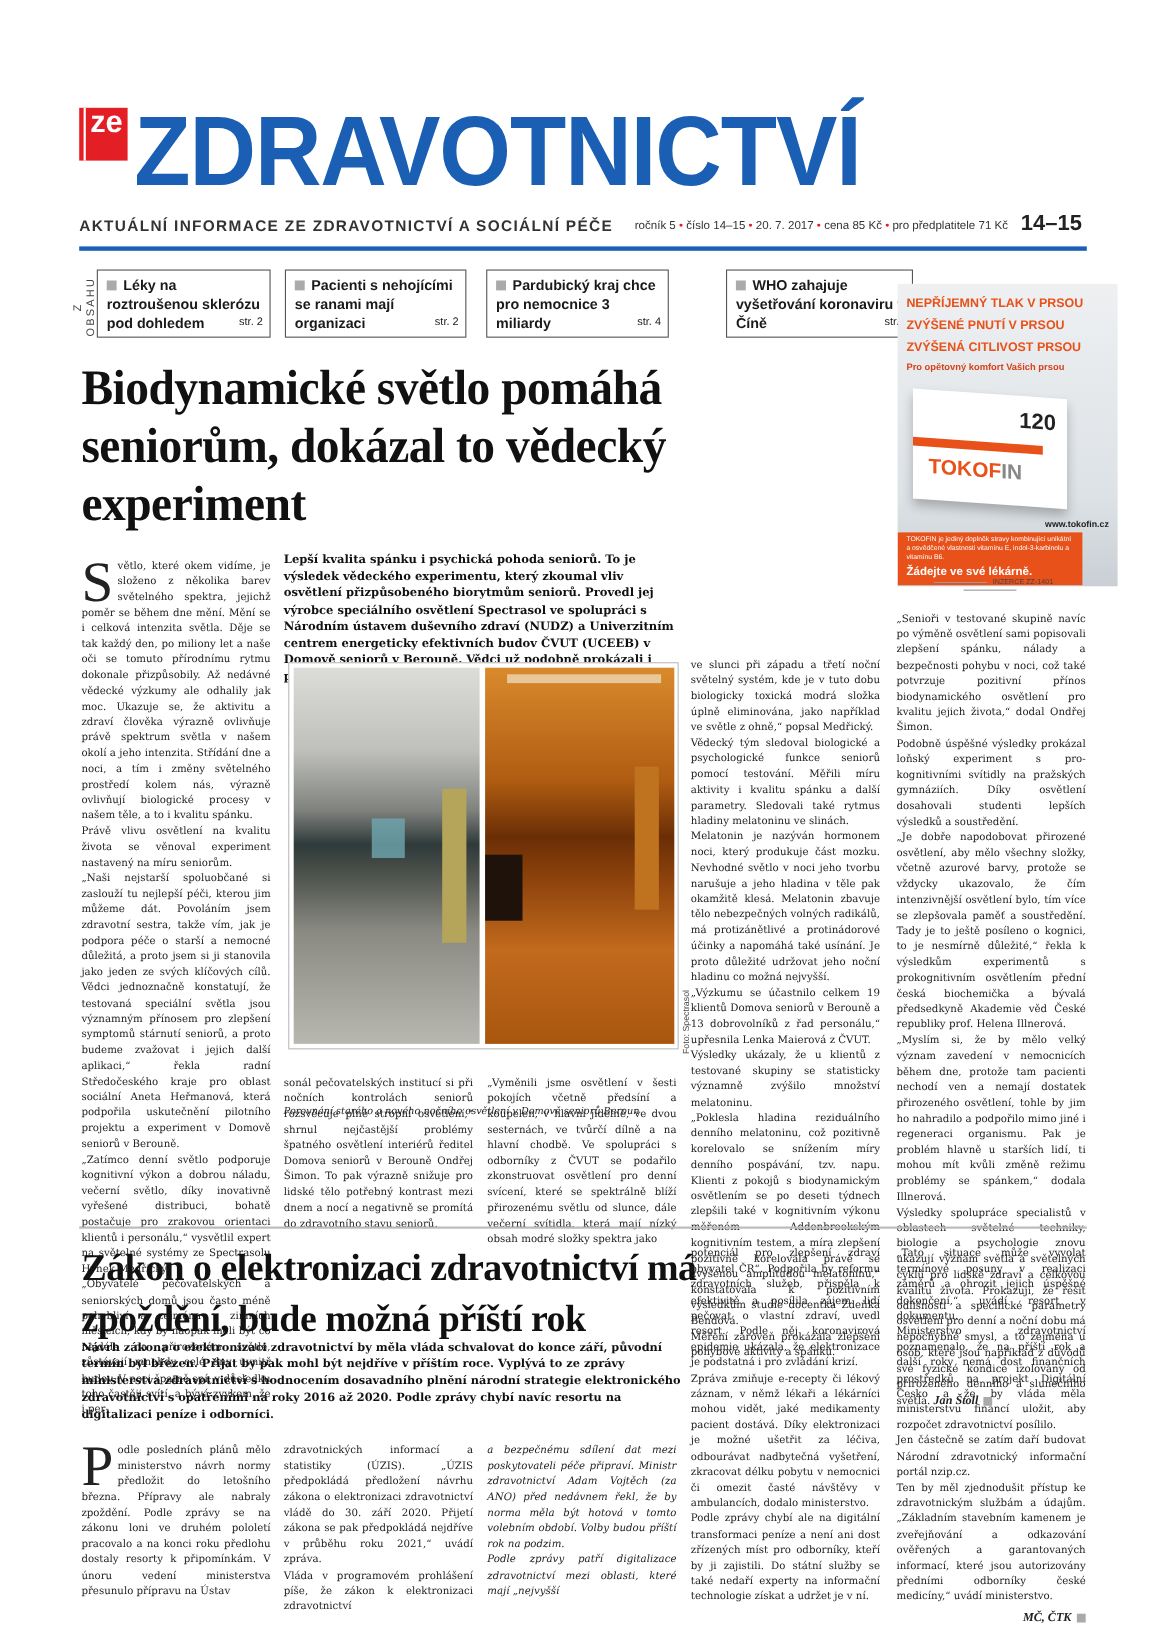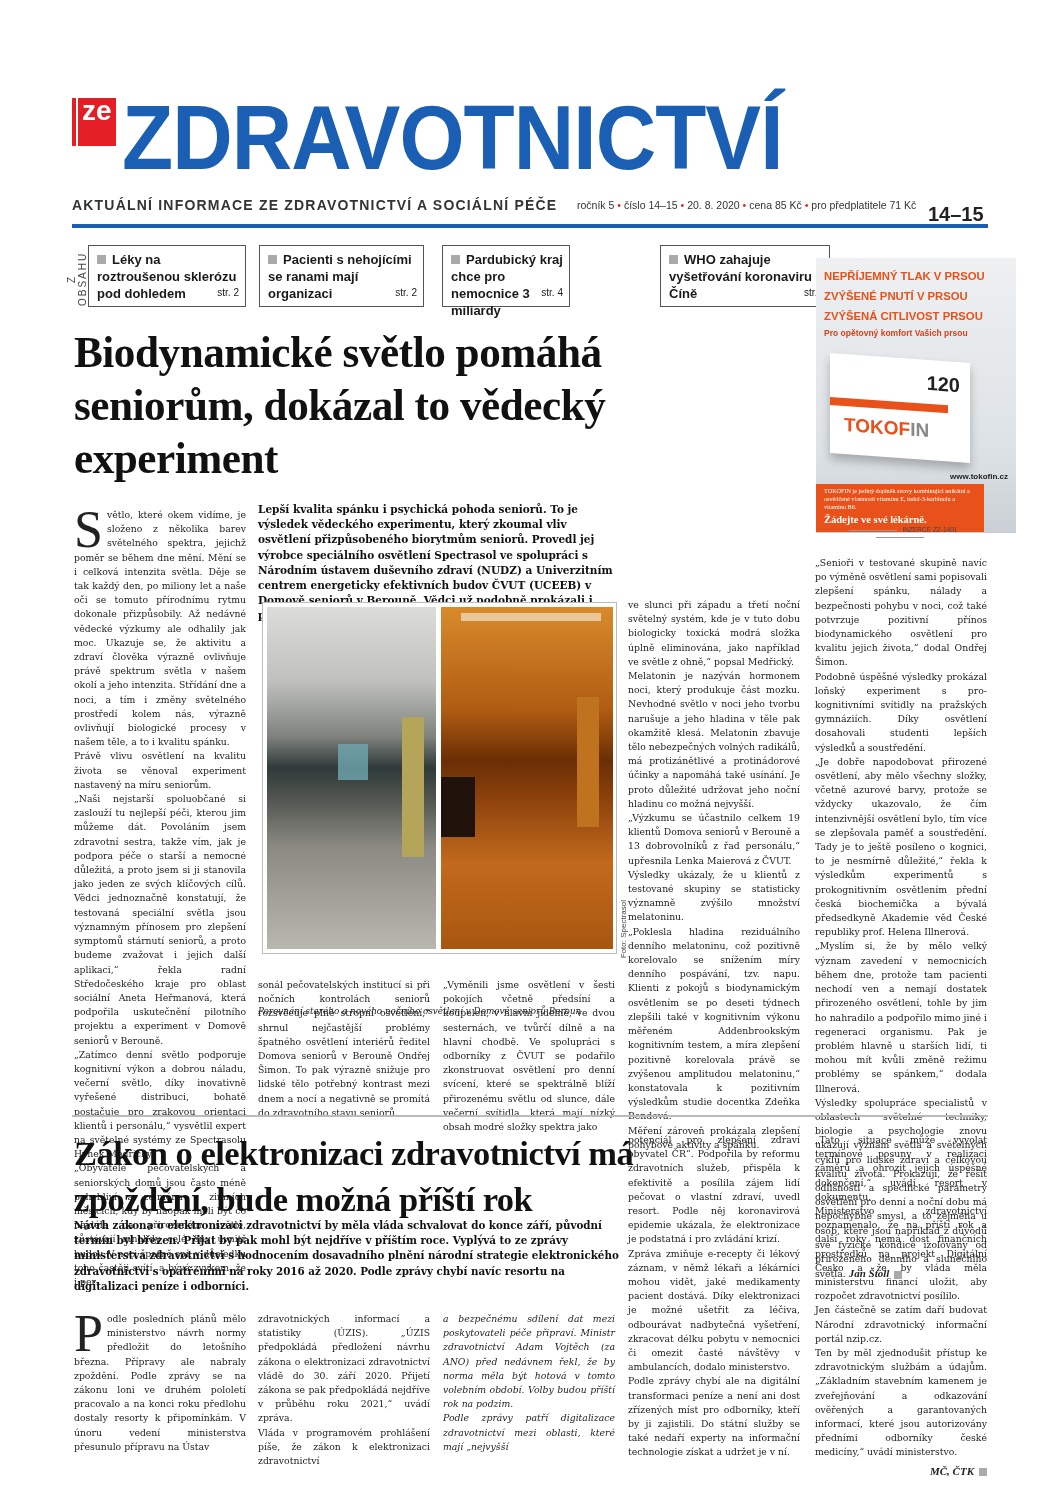--- a/index.html
+++ b/index.html
@@ -7,21 +7,21 @@
   body { position: relative; font-family: "DejaVu Serif", serif; color: #1a1a1a; }
 
   
   .logo-box { position: absolute; left: 72px; top: 98px; width: 44px; height: 48px; background: #e31e24; }
   .logo-box::before { content: ""; position: absolute; left: 4px; top: 0; width: 2px; height: 48px; background: #fff; }
   .logo-ze { position: absolute; left: 10px; top: 0px; color: #fff; font-family: "Liberation Sans", sans-serif; font-weight: bold; font-size: 28px; line-height: 26px; }
   .masthead-title { position: absolute; left: 122px; top: 88px; color: #1a5fb4; font-family: "Liberation Sans", sans-serif; font-weight: bold; font-size: 90px; line-height: 100px; letter-spacing: -1px; transform: scaleX(0.93); transform-origin: left top; }
   .tagline { position: absolute; left: 72px; top: 197px; font-family: "Liberation Sans", sans-serif; font-size: 14px; color: #333; letter-spacing: 1.2px; font-weight: bold; }
   .issue-meta { position: absolute; left: 577px; top: 199px; font-family: "Liberation Sans", sans-serif; font-size: 10.5px; color: #333; }
   .issue-meta .dot { color: #e31e24; }
-  .issue-number { position: absolute; left: 928px; top: 192px; font-family: "Liberation Sans", sans-serif; font-weight: bold; font-size: 20px; color: #222; margin-top: 11px; }
+  .issue-number { position: absolute; left: 928px; top: 192px; font-family: "Liberation Sans", sans-serif; font-weight: bold; font-size: 20px; color: #222; }
   .blue-rule { position: absolute; left: 72px; top: 224px; width: 916px; height: 4px; background: #1a5fb4; }
 
   
   .contents-label { position: absolute; left: 66px; top: 246px; width: 16px; height: 66px; font-family: "Liberation Sans", sans-serif; font-size: 10px; color: #444; letter-spacing: 2px; writing-mode: vertical-rl; transform: rotate(180deg); text-align: center; }
   .teaser { position: absolute; top: 245px; height: 62px; border: 1px solid #555; padding: 5px 6px 3px 8px; font-family: "Liberation Sans", sans-serif; font-size: 13px; font-weight: bold; line-height: 17px; color: #1a1a1a; }
   .teaser .sq { display: inline-block; width: 9px; height: 9px; background: #aaa; margin-right: 6px; }
   .teaser .page { position: absolute; right: 6px; bottom: 5px; font-weight: normal; font-size: 10px; }
 
   
   .headline { position: absolute; font-family: "Liberation Serif", serif; font-weight: bold; color: #111; letter-spacing: -0.5px; }
@@ -48,21 +48,21 @@
   
   .ad { position: absolute; left: 816px; top: 258px; width: 200px; height: 275px; background: linear-gradient(180deg, #eef0f2 0%, #dde2e6 70%, #c9cfd4 100%); overflow: hidden; }
   .ad-line { font-family: "Liberation Sans", sans-serif; font-weight: bold; color: #e8511a; font-size: 11.3px; margin-left: 8px; line-height: 20px; }
   .ad-line.small { font-size: 8.5px; color: #d6401a; line-height: 14px; }
   .ad-box { position: absolute; left: 14px; top: 100px; width: 140px; height: 100px; background: #fff; box-shadow: 0 6px 10px rgba(0,0,0,.25); transform: skewY(4deg); }
   .ad-box .num { position: absolute; right: 10px; top: 12px; font-family: "Liberation Sans", sans-serif; font-weight: bold; font-size: 20px; color: #222; }
   .ad-box .stripe { position: absolute; left: 0; top: 44px; width: 118px; height: 8px; background: #e8511a; }
   .ad-box .brand { position: absolute; left: 14px; top: 60px; font-family: "Liberation Sans", sans-serif; font-weight: bold; font-size: 19px; color: #e8511a; }
   .ad-box .brand span { color: #888; }
   .ad-url { position: absolute; right: 8px; top: 214px; font-family: "Liberation Sans", sans-serif; font-weight: bold; font-size: 8px; color: #222; }
-  .ad-footer { position: absolute; left: 0; top: 226px; width: 168px; height: 48px; background: #e8511a; color: #fff; font-family: Liberation Serif, serif; padding: 3px 8px; }
+  .ad-footer { position: absolute; left: 0; top: 226px; width: 168px; height: 48px; background: #e8511a; color: #fff; font-family: Liberation Sans, sans-serif; padding: 3px 8px; }
   .ad-footer .txt { font-size: 6.2px; line-height: 8px; }
   .ad-footer .cta { font-weight: bold; font-size: 10.5px; margin-top: 3px; }
   .ad-label { position: absolute; left: 816px; top: 526px; width: 168px; text-align: center; font-family: "Liberation Sans", sans-serif; font-size: 6.5px; color: #444; }
   .ad-label::before, .ad-label::after { content: ""; display: inline-block; width: 48px; height: 1px; background: #999; vertical-align: middle; margin: 0 6px; }
 
   .signature { font-weight: bold; font-style: italic; font-family: "Liberation Serif", serif; font-size: 11px; }
   .end-sq { display: inline-block; width: 8px; height: 8px; background: #aaa; margin-left: 5px; vertical-align: middle; }
 
   .section-rule { position: absolute; left: 72px; top: 1115px; width: 916px; height: 2px; background: #bbb; }
 
@@ -76,41 +76,41 @@
   <div class="logo-box">
     <span class="logo-ze">ze</span>
   </div>
   <div class="masthead-title">ZDRAVOTNICTVÍ</div>
   <div class="tagline">AKTUÁLNÍ INFORMACE ZE ZDRAVOTNICTVÍ A SOCIÁLNÍ PÉČE</div>
   <div class="issue-meta">
     <span>ročník 5</span>
     <span class="dot">•</span>
     <span>číslo 14–15</span>
     <span class="dot">•</span>
-    <span>20. 8. 2020</span>
+    <span>20. 7. 2017</span>
     <span class="dot">•</span>
     <span>cena 85 Kč</span>
     <span class="dot">•</span>
     <span>pro předplatitele 71 Kč</span>
   </div>
   <div class="issue-number">14–15</div>
   <div class="blue-rule"></div>
 </header>
 
 <nav>
   <div class="contents-label">Z OBSAHU</div>
   <div class="teaser" style="left:88px; width:158px;">
     <span class="sq"></span><span>Léky na roztroušenou sklerózu pod dohledem</span>
     <span class="page">str. 2</span>
   </div>
   <div class="teaser" style="left:259px; width:165px;">
     <span class="sq"></span><span>Pacienti s nehojícími se ranami mají organizaci</span>
     <span class="page">str. 2</span>
   </div>
-  <div class="teaser" style="left:442px; width:128px;">
+  <div class="teaser" style="left:442px; width:166px;">
     <span class="sq"></span><span>Pardubický kraj chce pro nemocnice 3 miliardy</span>
     <span class="page">str. 4</span>
   </div>
   <div class="teaser" style="left:660px; width:170px;">
     <span class="sq"></span><span>WHO zahajuje vyšetřování koronaviru v Číně</span>
     <span class="page">str.6</span>
   </div>
 </nav>
 
 <aside>
@@ -164,20 +164,21 @@
   </figure>
 
   <div class="col" style="left:258px; top:978px; width:172px;">
     <p>sonál pečovatelských institucí si při nočních kontrolách seniorů rozsvěcuje plné stropní osvětlení,“ shrnul nejčastější problémy špatného osvětlení interiérů ředitel Domova seniorů v Berouně Ondřej Šimon. To pak výrazně snižuje pro lidské tělo potřebný kontrast mezi dnem a nocí a negativně se promítá do zdravotního stavu seniorů.</p>
   </div>
   <div class="col" style="left:443px; top:978px; width:172px;">
     <p>„Vyměnili jsme osvětlení v šesti pokojích včetně předsíní a koupelen, v hlavní jídelně, ve dvou sesternách, ve tvůrčí dílně a na hlavní chodbě. Ve spolupráci s odborníky z ČVUT se podařilo zkonstruovat osvětlení pro denní svícení, které se spektrálně blíží přirozenému světlu od slunce, dále večerní svítidla, která mají nízký obsah modré složky spektra jako</p>
   </div>
   <div class="col" style="left:628px; top:598px; width:172px;">
     <p>ve slunci při západu a třetí noční světelný systém, kde je v tuto dobu biologicky toxická modrá složka úplně eliminována, jako například ve světle z ohně,“ popsal Medřický.</p>
+    <p>Vědecký tým sledoval biologické a psychologické funkce seniorů pomocí testování. Měřili míru aktivity i kvalitu spánku a další parametry. Sledovali také rytmus hladiny melatoninu ve slinách.</p>
     <p>Melatonin je nazýván hormonem noci, který produkuje část mozku. Nevhodné světlo v noci jeho tvorbu narušuje a jeho hladina v těle pak okamžitě klesá. Melatonin zbavuje tělo nebezpečných volných radikálů, má protizánětlivé a protinádorové účinky a napomáhá také usínání. Je proto důležité udržovat jeho noční hladinu co možná nejvyšší.</p>
     <p>„Výzkumu se účastnilo celkem 19 klientů Domova seniorů v Berouně a 13 dobrovolníků z řad personálu,“ upřesnila Lenka Maierová z ČVUT.</p>
     <p>Výsledky ukázaly, že u klientů z testované skupiny se statisticky významně zvýšilo množství melatoninu.</p>
     <p>„Poklesla hladina reziduálního denního melatoninu, což pozitivně korelovalo se snížením míry denního pospávání, tzv. napu. Klienti z pokojů s biodynamickým osvětlením se po deseti týdnech zlepšili také v kognitivním výkonu měřeném Addenbrookským kognitivním testem, a míra zlepšení pozitivně korelovala právě se zvýšenou amplitudou melatoninu,“ konstatovala k pozitivním výsledkům studie docentka Zdeňka Bendová.</p>
     <p>Měření zároveň prokázala zlepšení pohybové aktivity a spánku.</p>
   </div>
   <div class="col" style="left:815px; top:556px; width:172px;">
     <p>„Senioři v testované skupině navíc po výměně osvětlení sami popisovali zlepšení spánku, nálady a bezpečnosti pohybu v noci, což také potvrzuje pozitivní přínos biodynamického osvětlení pro kvalitu jejich života,“ dodal Ondřej Šimon.</p>
     <p>Podobně úspěšné výsledky prokázal loňský experiment s pro-kognitivními svítidly na pražských gymnáziích. Díky osvětlení dosahovali studenti lepších výsledků a soustředění.</p>
     <p>„Je dobře napodobovat přirozené osvětlení, aby mělo všechny složky, včetně azurové barvy, protože se vždycky ukazovalo, že čím intenzivnější osvětlení bylo, tím více se zlepšovala paměť a soustředění. Tady je to ještě posíleno o kognici, to je nesmírně důležité,“ řekla k výsledkům experimentů s prokognitivním osvětlením přední česká biochemička a bývalá předsedkyně Akademie věd České republiky prof. Helena Illnerová.</p>

